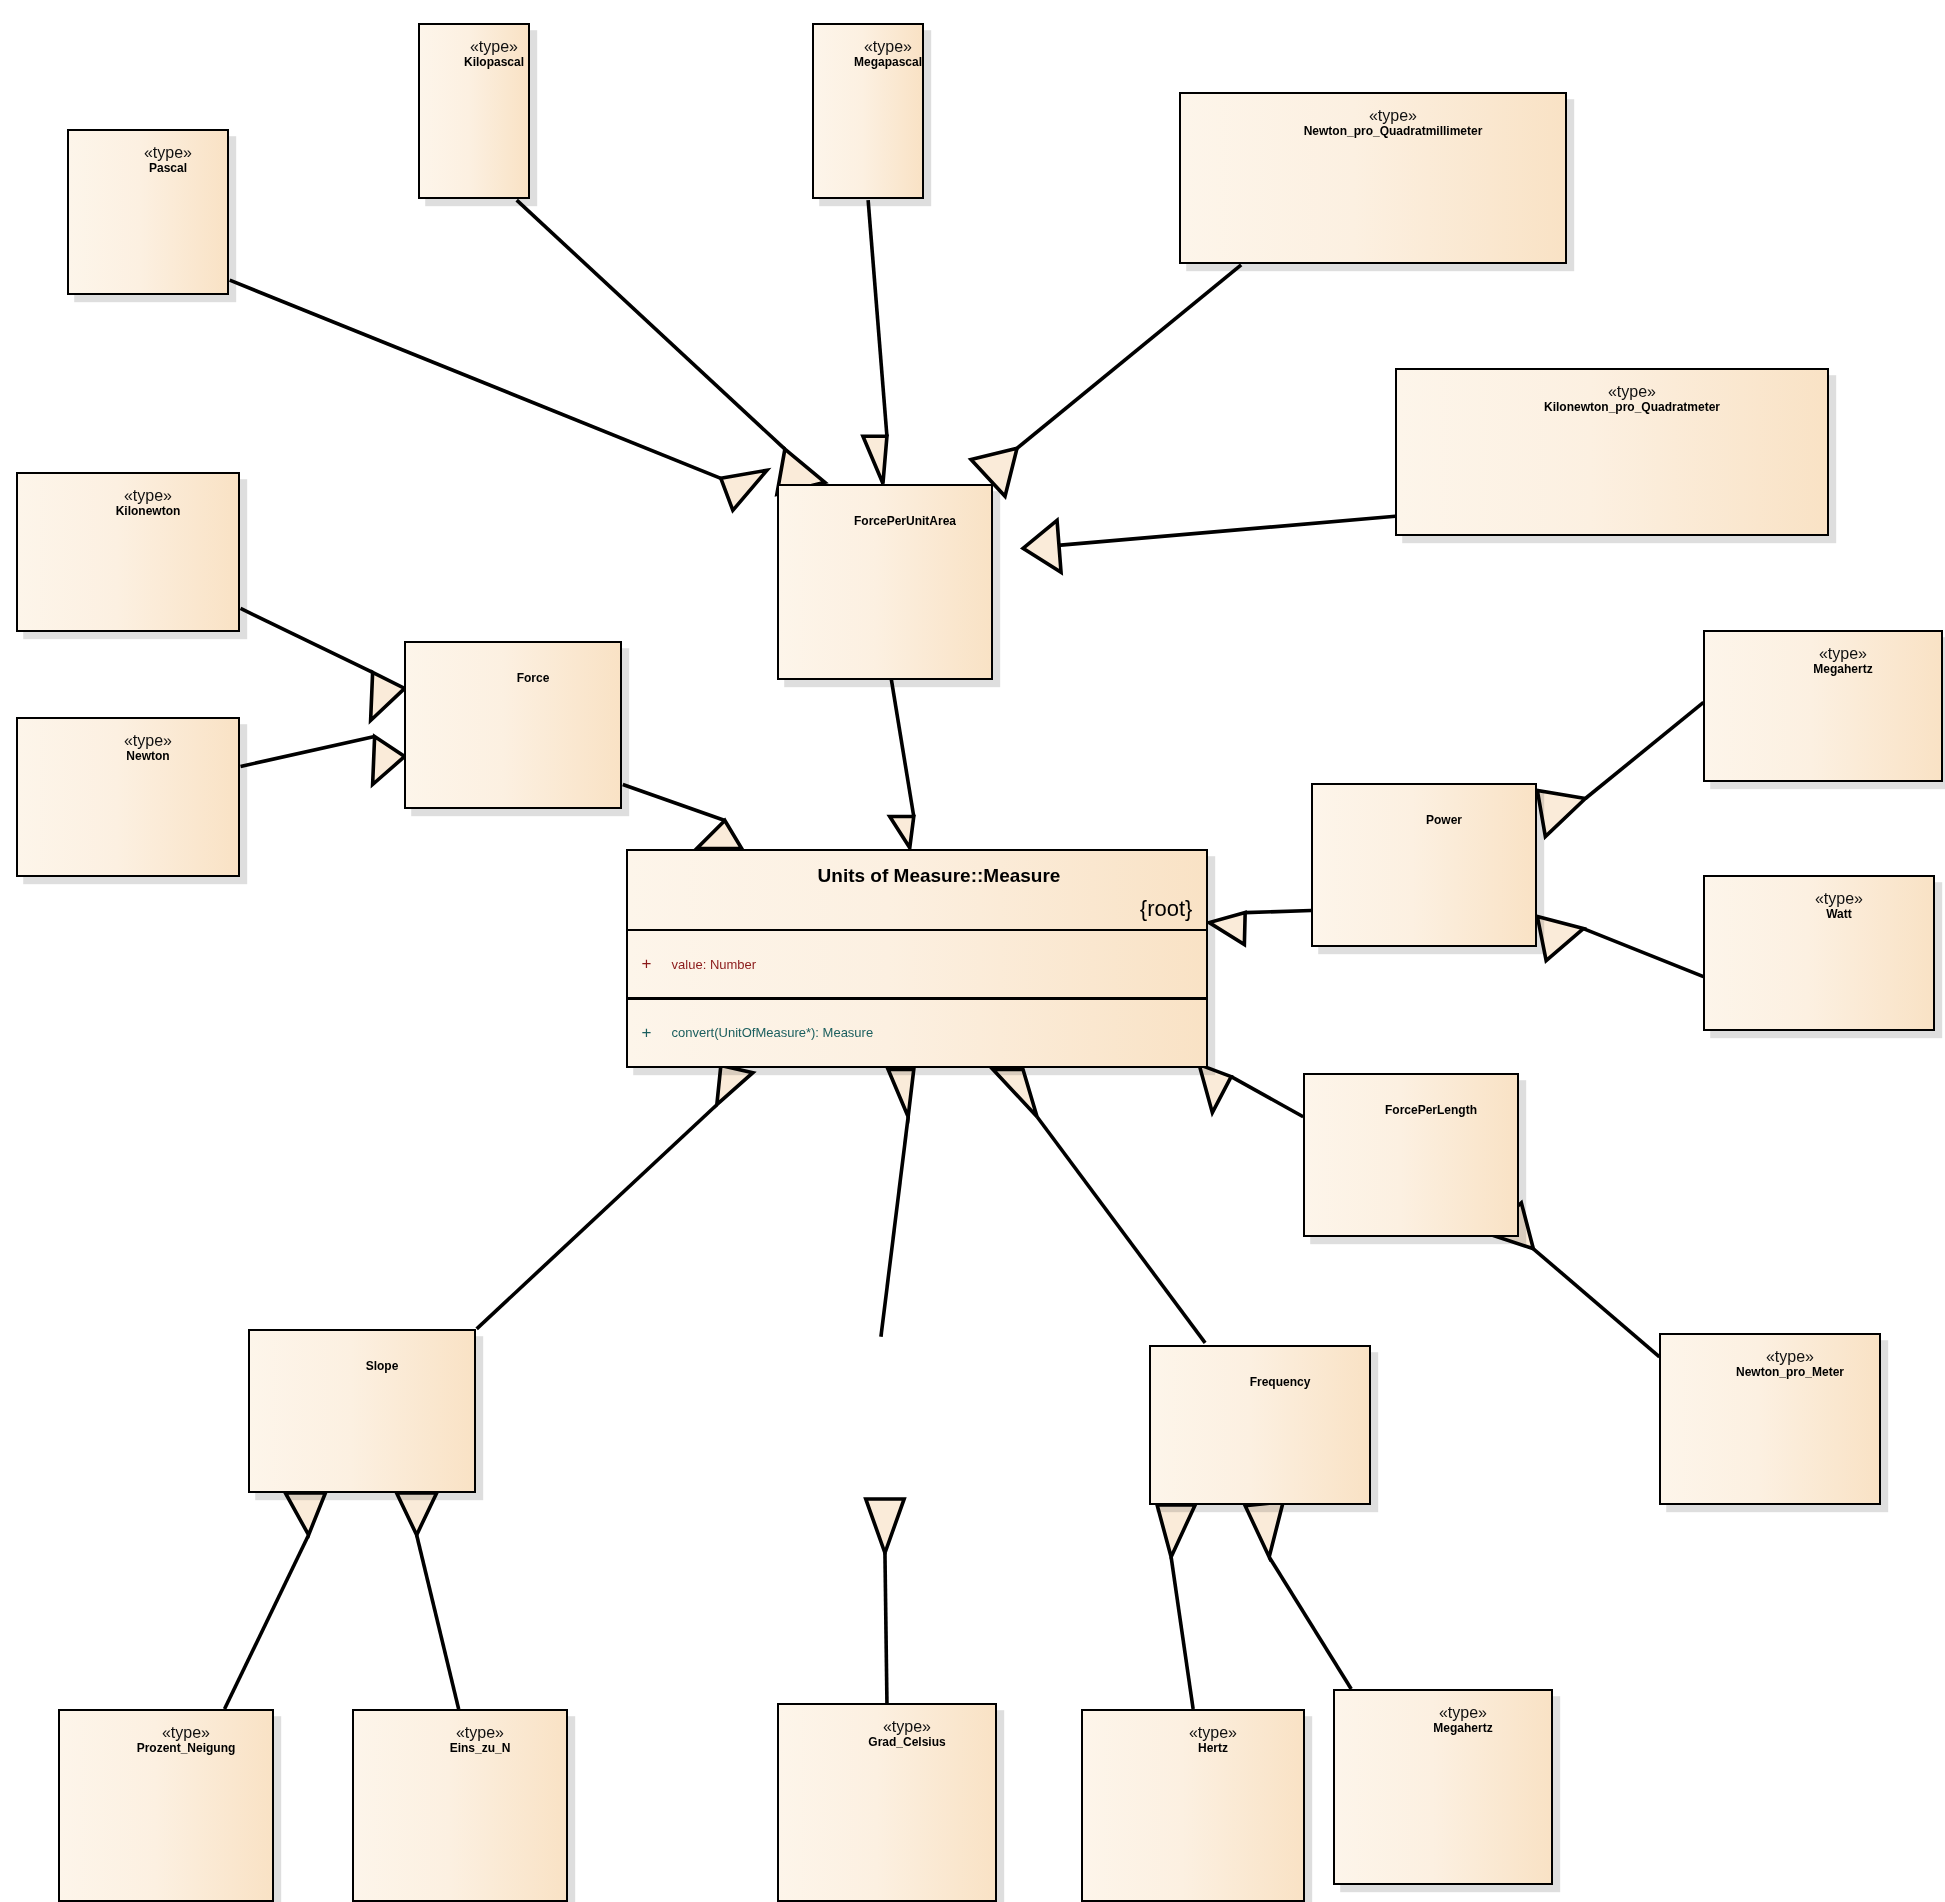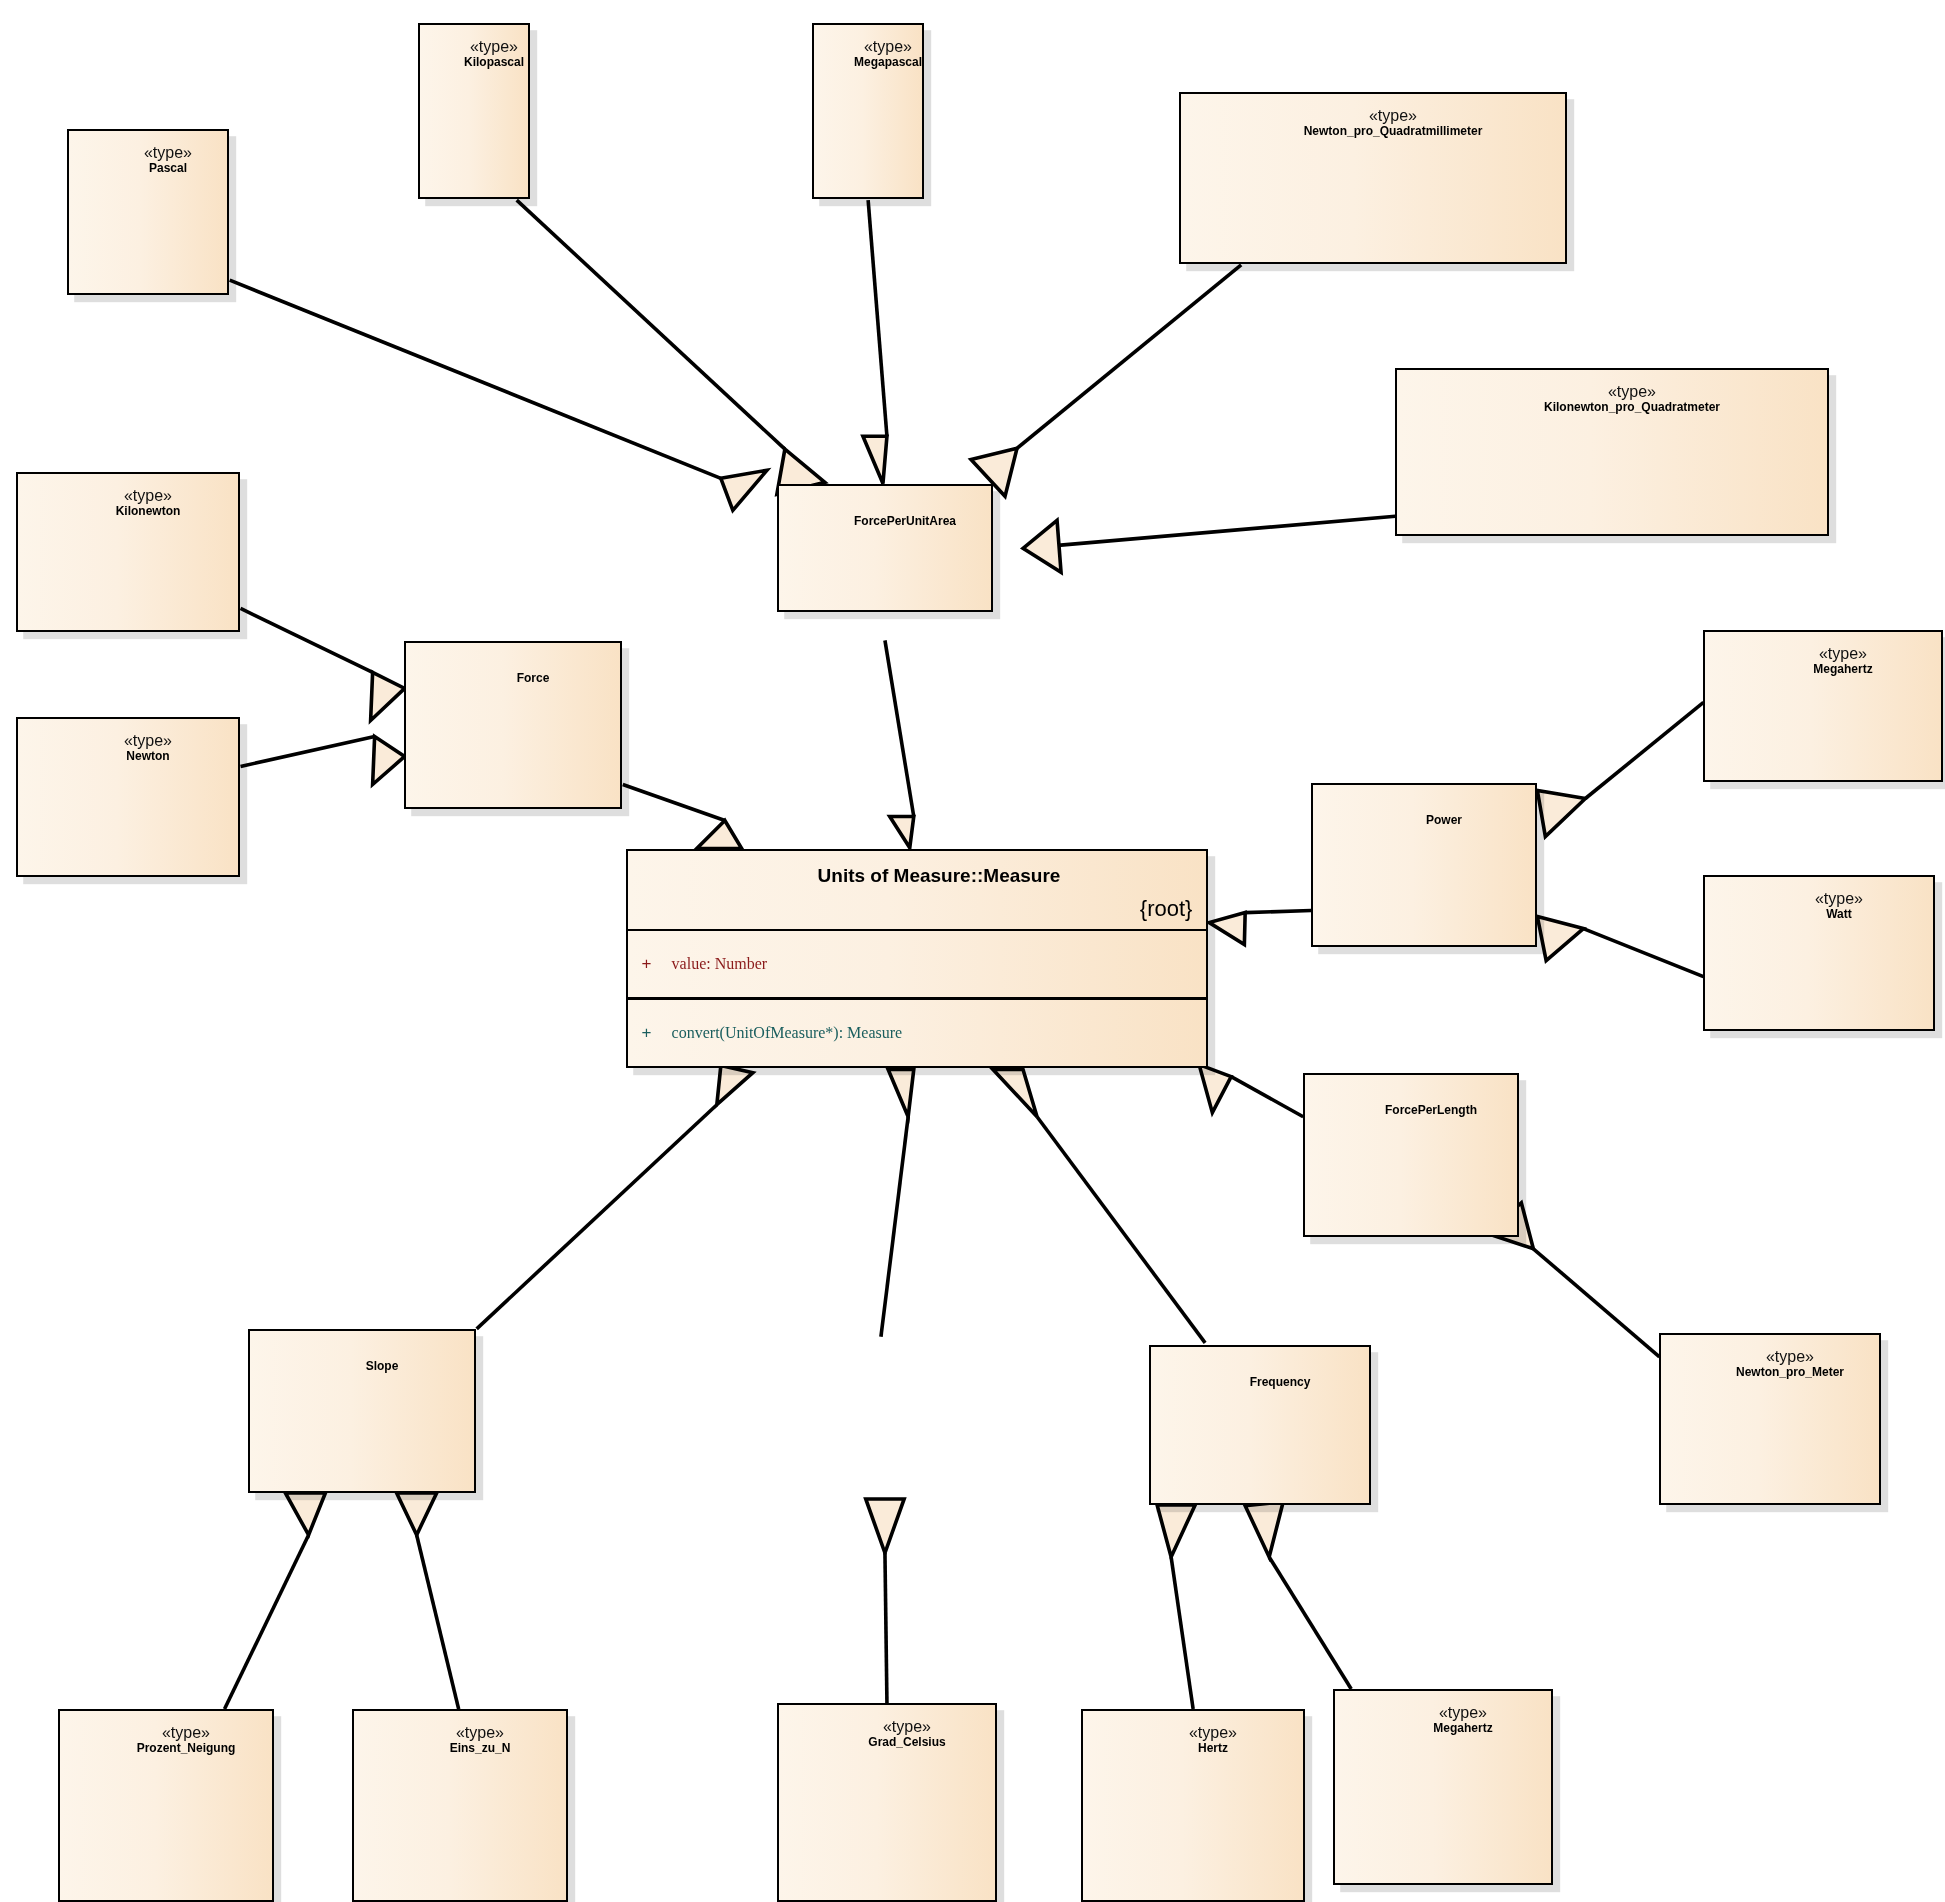--- a/index.html
+++ b/index.html
@@ -23,21 +23,21 @@
         display:flex;flex-direction:column;}
   #measure .m-title{position:relative;height:78px;flex:0 0 auto;}
   #measure .m-title .t{position:absolute;left:0;right:0;top:13.6px;text-align:center;
         font-size:19px;font-weight:700;color:#000;margin-left:44px;}
   #measure .m-title .root{position:absolute;right:13.6px;bottom:7.2px;
         font-size:22px;color:#000;}
   #measure .sep{height:2.4px;background:#000;flex:0 0 auto;}
   #measure .m-row{height:66px;flex:0 0 auto;display:flex;align-items:center;
         padding-left:13.6px;}
   #measure .vis{width:30px;font-size:17px;font-weight:400;}
-  #measure .mtxt{font-size:16px;font-family:Liberation Serif, serif;}
+  #measure .mtxt{font-size:13px;}
   .attr .vis,.attr .mtxt{color:#8B1A1A;}
   .oper .vis,.oper .mtxt{color:#1A5E5E;}
 </style>
 </head>
 <body>
 
 <div id="stage">
 
   <svg id="edges" viewBox="0 0 4860 4752" xmlns="http://www.w3.org/2000/svg">
     <defs>
@@ -142,21 +142,21 @@
     </div>
   </div>
 
   <div class="node" style="left:1395px;top:368px;width:434px;height:168px;">
     <div class="hdr">
       <div class="stereo">«type»</div>
       <div class="cname">Kilonewton_pro_Quadratmeter</div>
     </div>
   </div>
 
-  <div class="node plain" style="left:777px;top:484px;width:216px;height:128px;">
+  <div class="node plain" style="left:777px;top:484px;width:216px;height:196px;">
     <div class="hdr">
       <div class="cname">ForcePerUnitArea</div>
     </div>
   </div>
 
   <div class="node" style="left:16px;top:472px;width:224px;height:160px;">
     <div class="hdr">
       <div class="stereo">«type»</div>
       <div class="cname">Kilonewton</div>
     </div>

